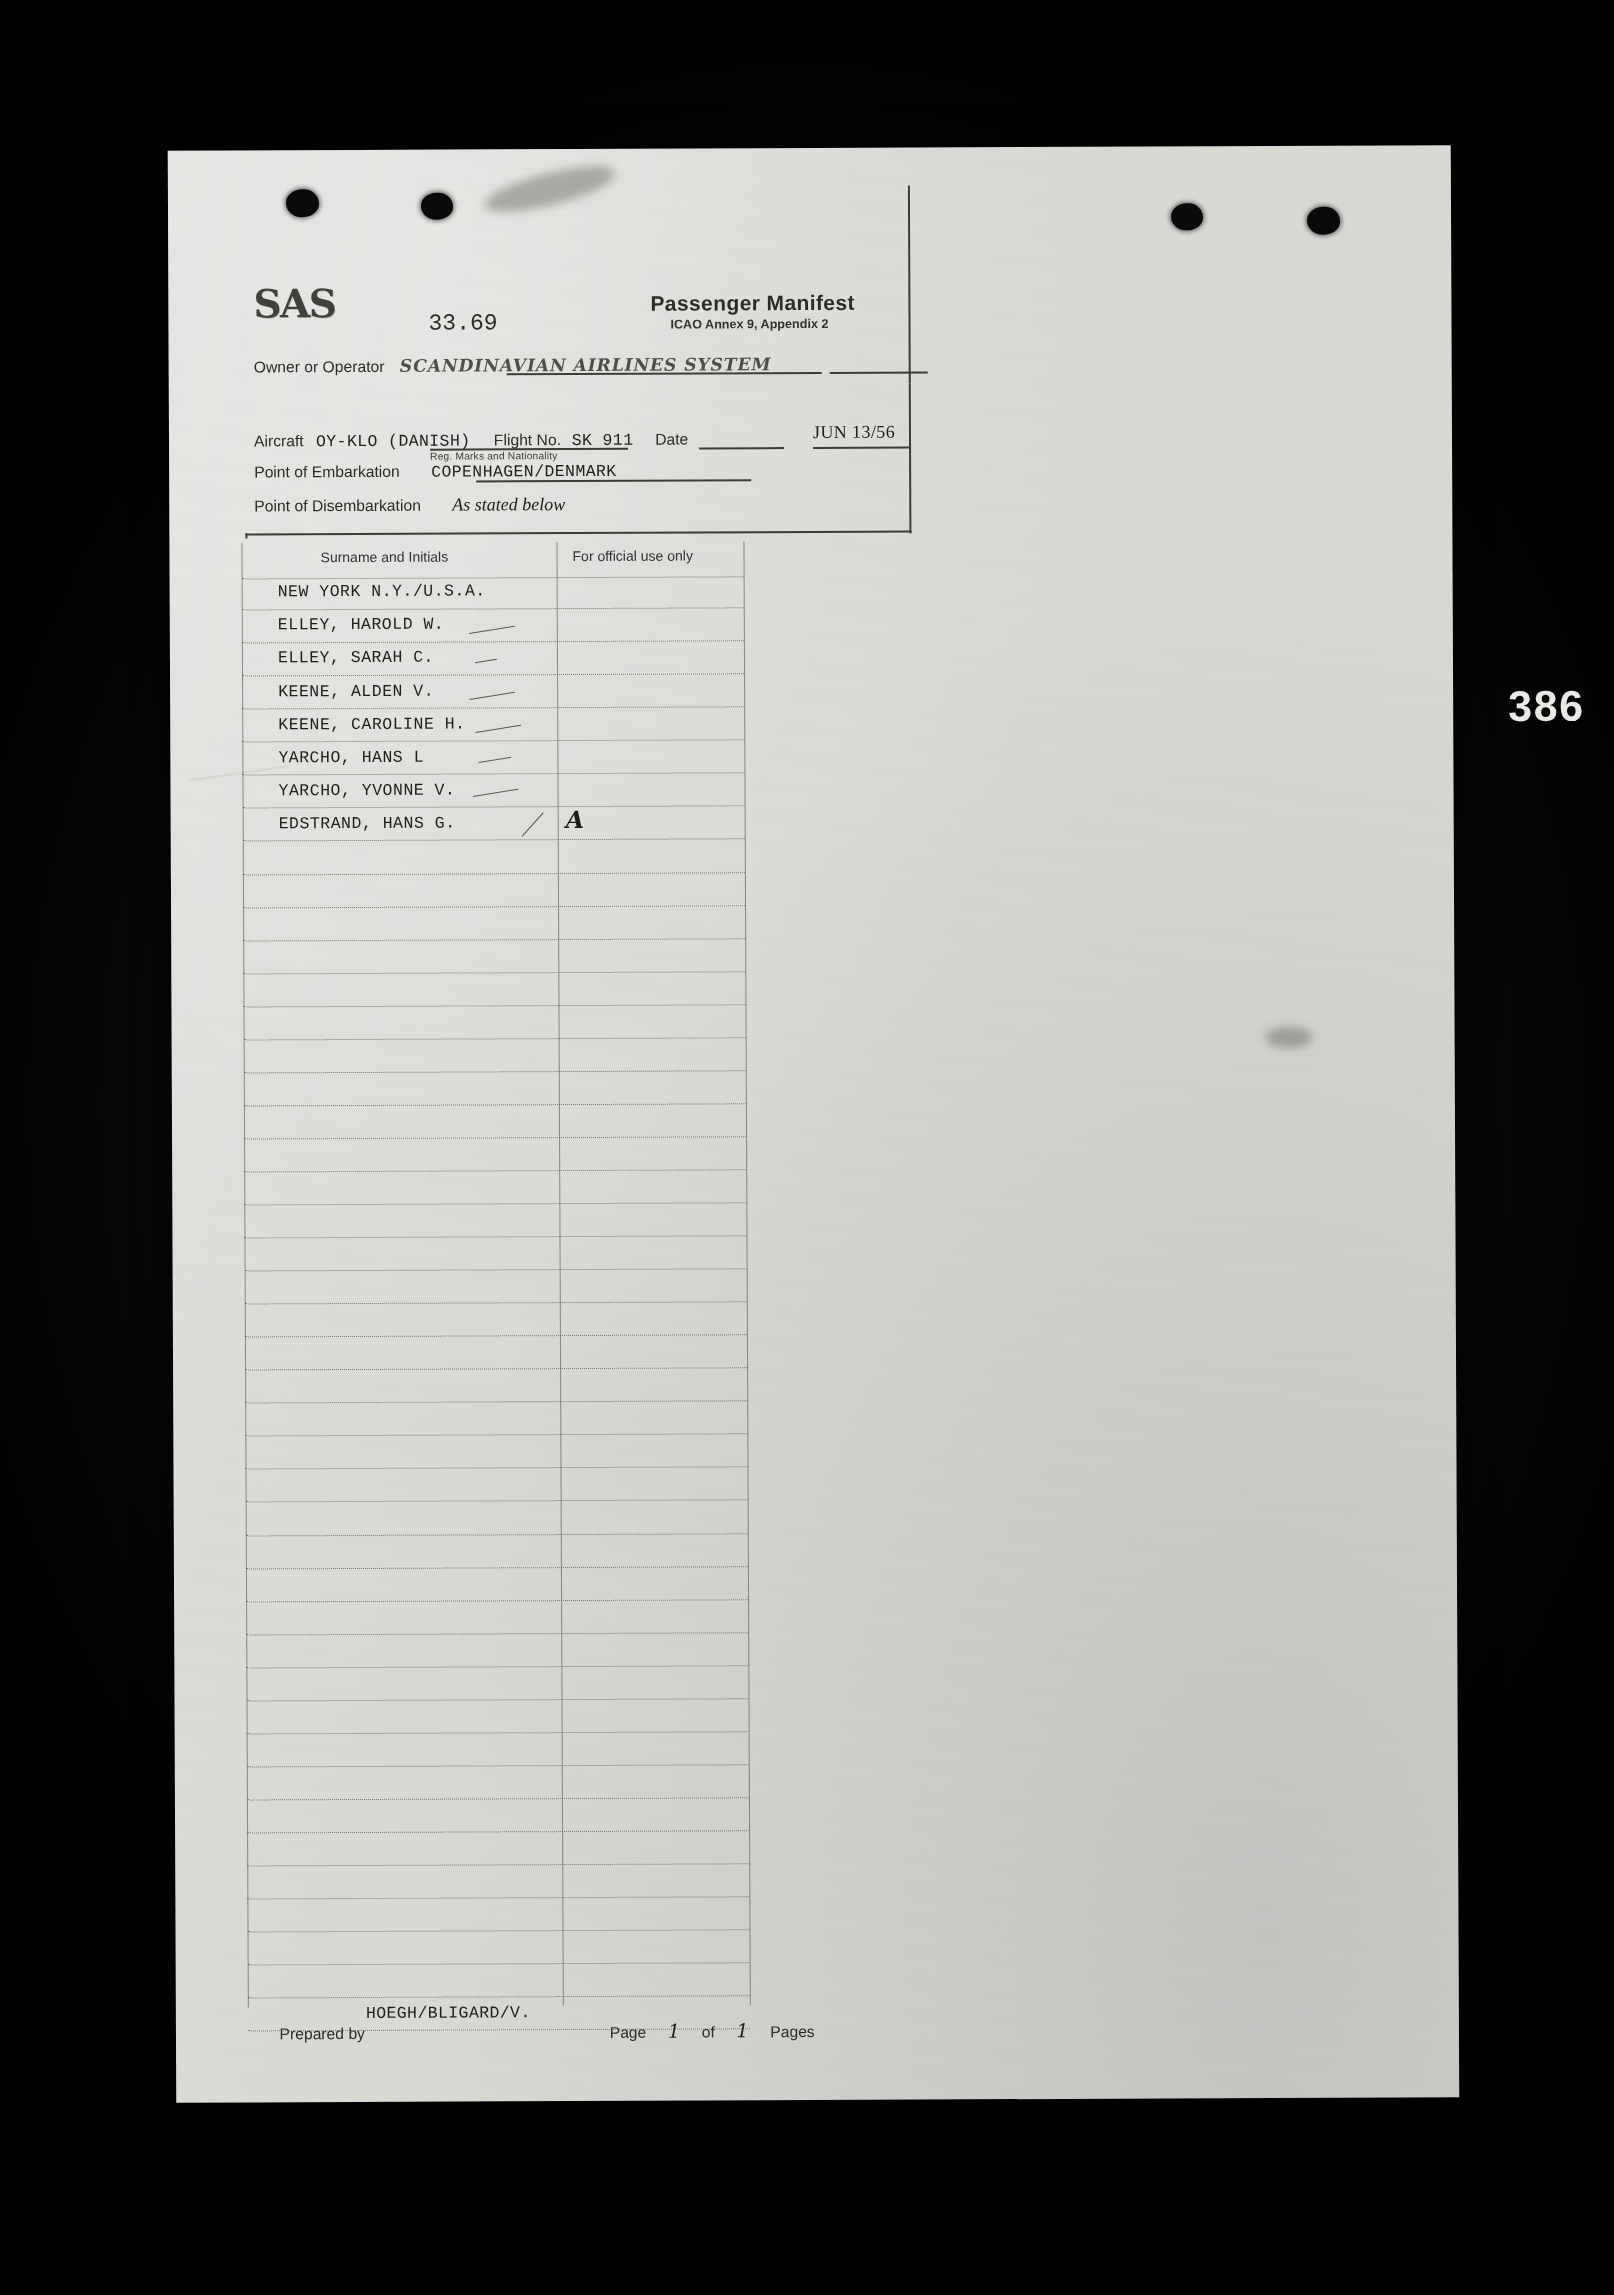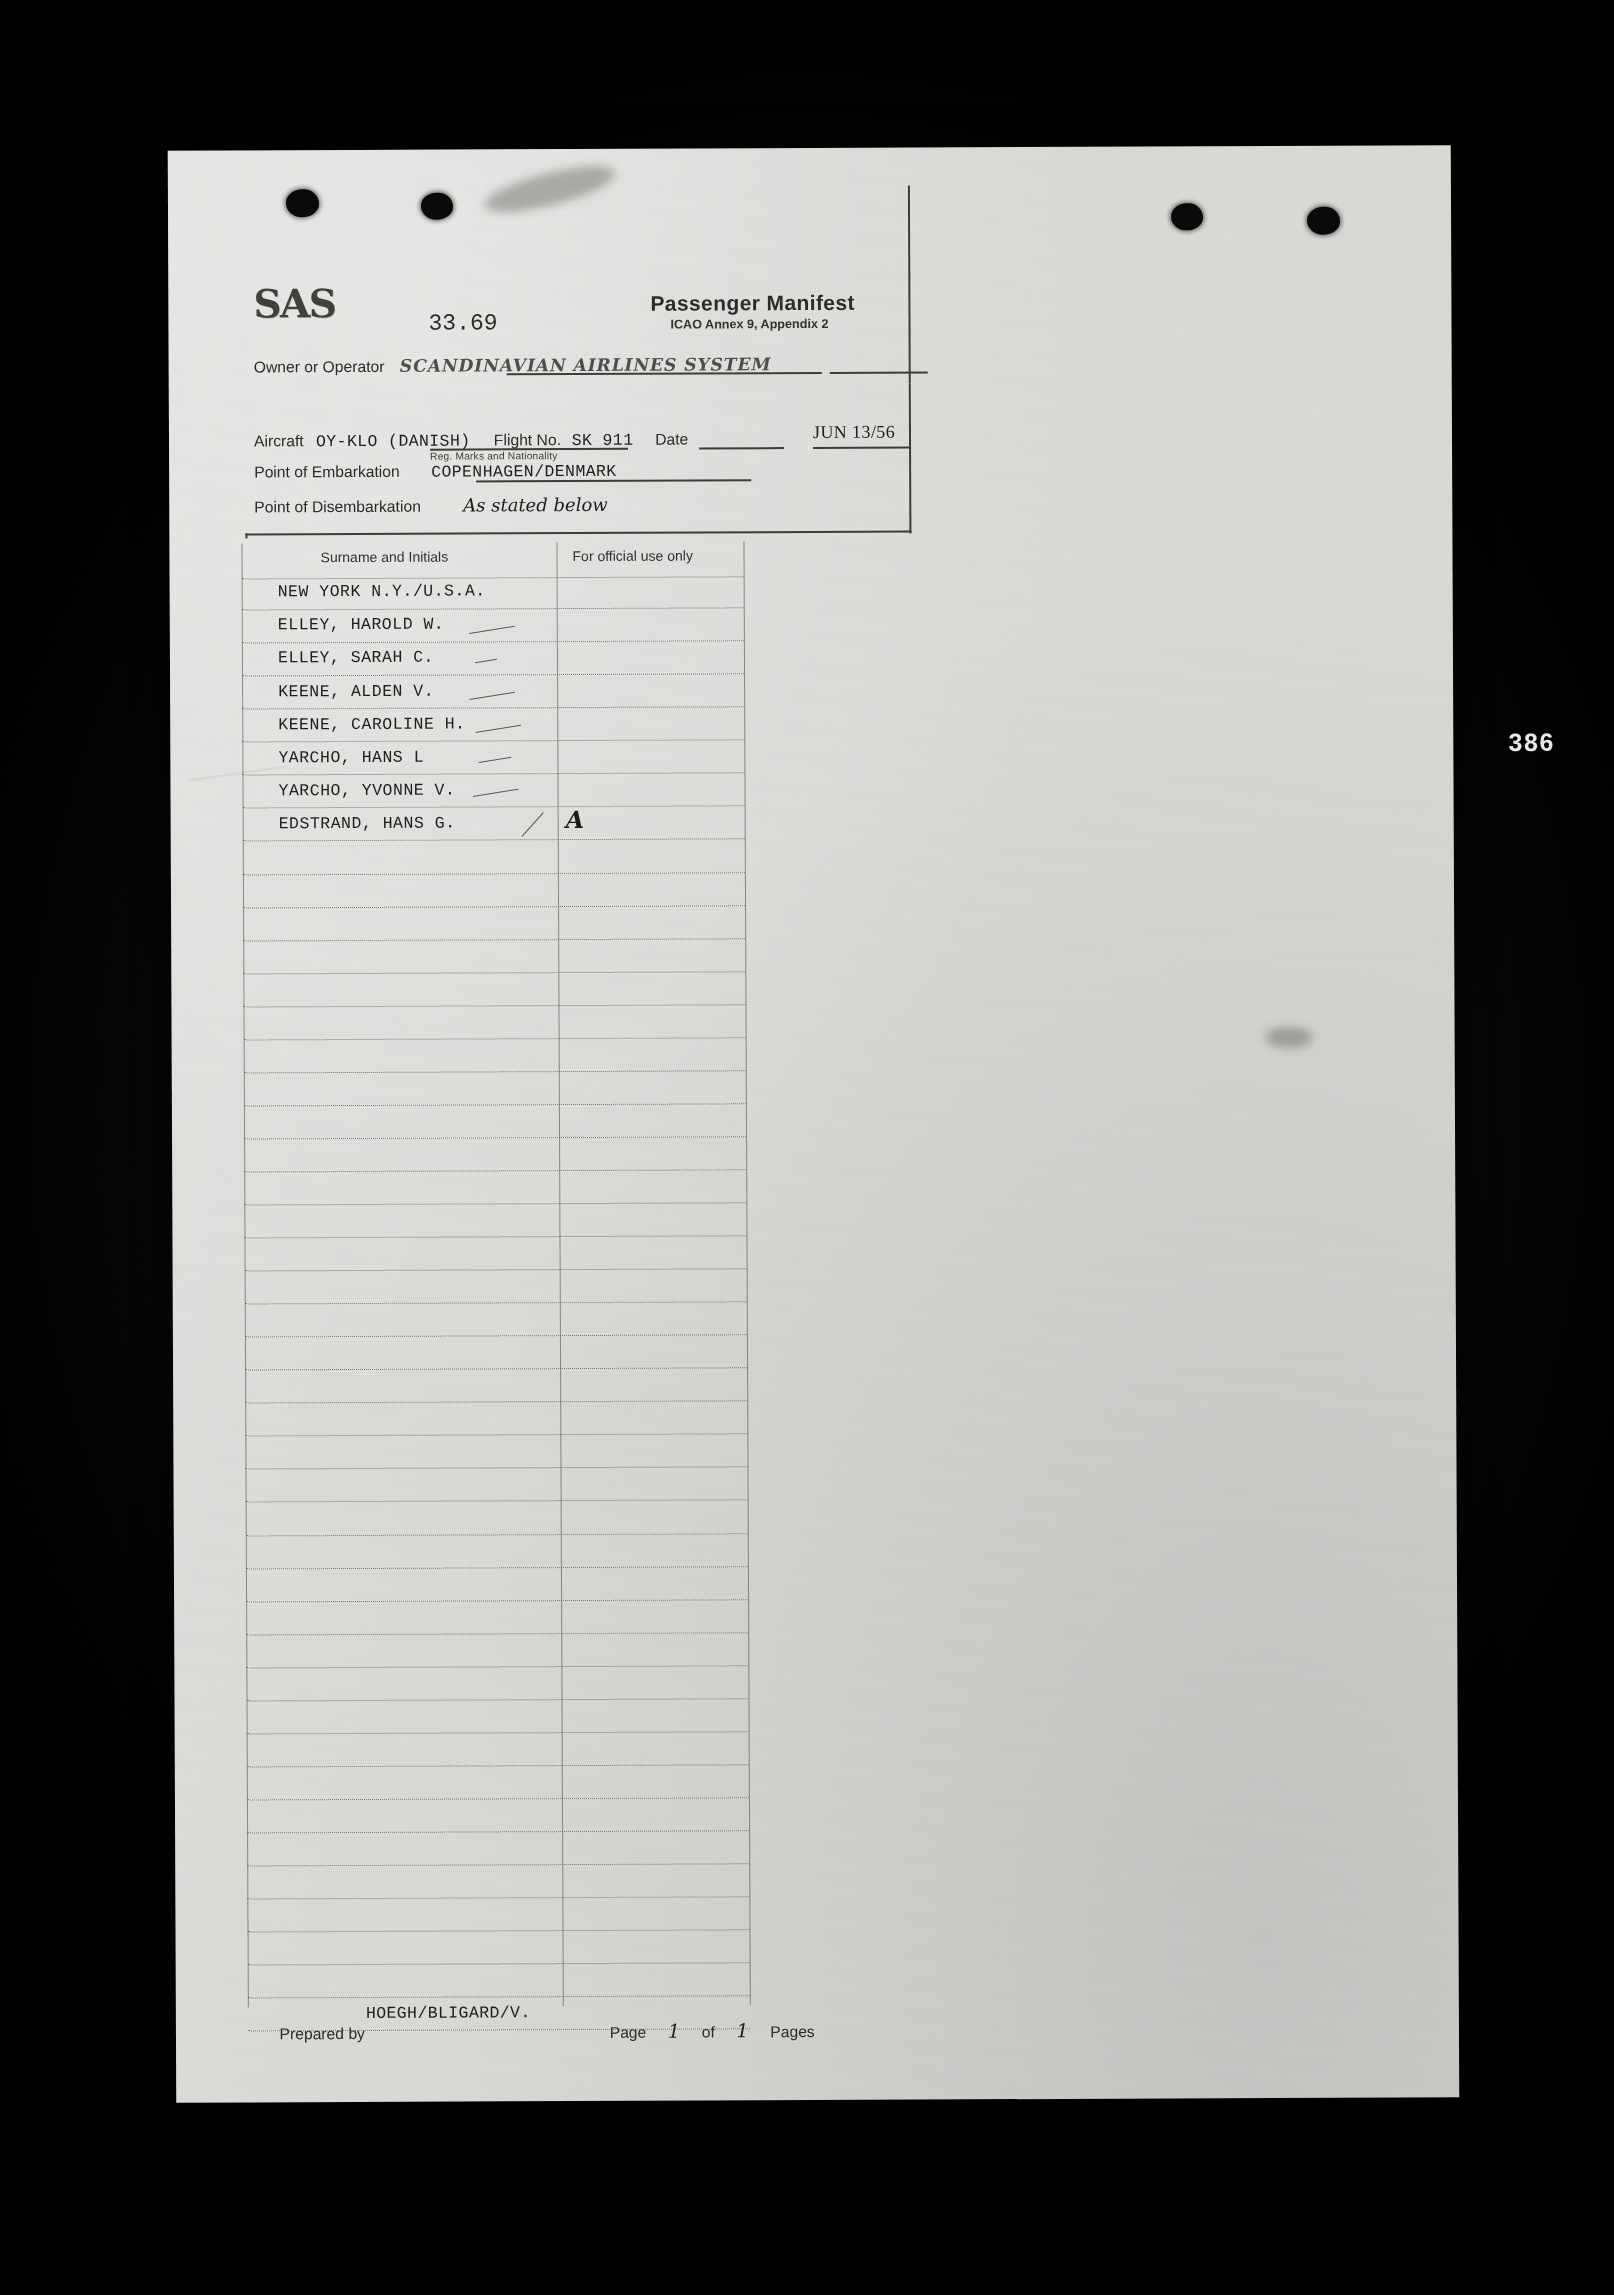--- a/index.html
+++ b/index.html
@@ -201,25 +201,24 @@
     letter-spacing: 0.4px;
     color: #1d1d1a;
   }
 
   
   .stamp-num {
     position: absolute;
     left: 1338px;
     top: 537px;
     font-family: "Liberation Sans", sans-serif;
-    font-size: 25px;
+    font-size: 43px;
     font-weight: bold;
     color: #e9e9e6;
     letter-spacing: 1.6px;
-    margin-top: 46px;
   }
 
   
   .smudge {
     position: absolute;
     background: rgba(60,60,55,0.35);
     filter: blur(4.7px);
     border-radius: 50%;
   }
   .scratch {
@@ -279,21 +278,21 @@
     <div class="fill" style="position:absolute; left:644px; top:274px; font-size:18px;font-family:Liberation Serif, serif;">JUN 13/56</div>
     <div class="tiny-cap" style="left:261px; top:301px;">Reg. Marks and Nationality</div>
 
     <div class="field-row" style="left:85px; top:313px;">
       <span class="field-label">Point of Embarkation</span>
       <span class="fill" style="margin-left:27px;">COPENHAGEN/DENMARK</span>
     </div>
 
     <div class="field-row" style="left:85px; top:345px;">
       <span class="field-label">Point of Disembarkation</span>
-      <span class="handwrite" style="margin-left:38px; font-size:18px;">As stated below</span>
+      <span class="handwrite" style="margin-left:27px; font-size:18px;font-family:Liberation Serif, serif;">As stated below</span>
     </div>
 
     <div id="table">
       <div class="col-div" style="left:0;"></div>
       <div class="col-div" style="left:315px;"></div>
       <div class="col-div" style="left:502px;"></div>
 
       <div class="th" style="left:79px;">Surname and Initials</div>
       <div class="th" style="left:331px;">For official use only</div>
 

